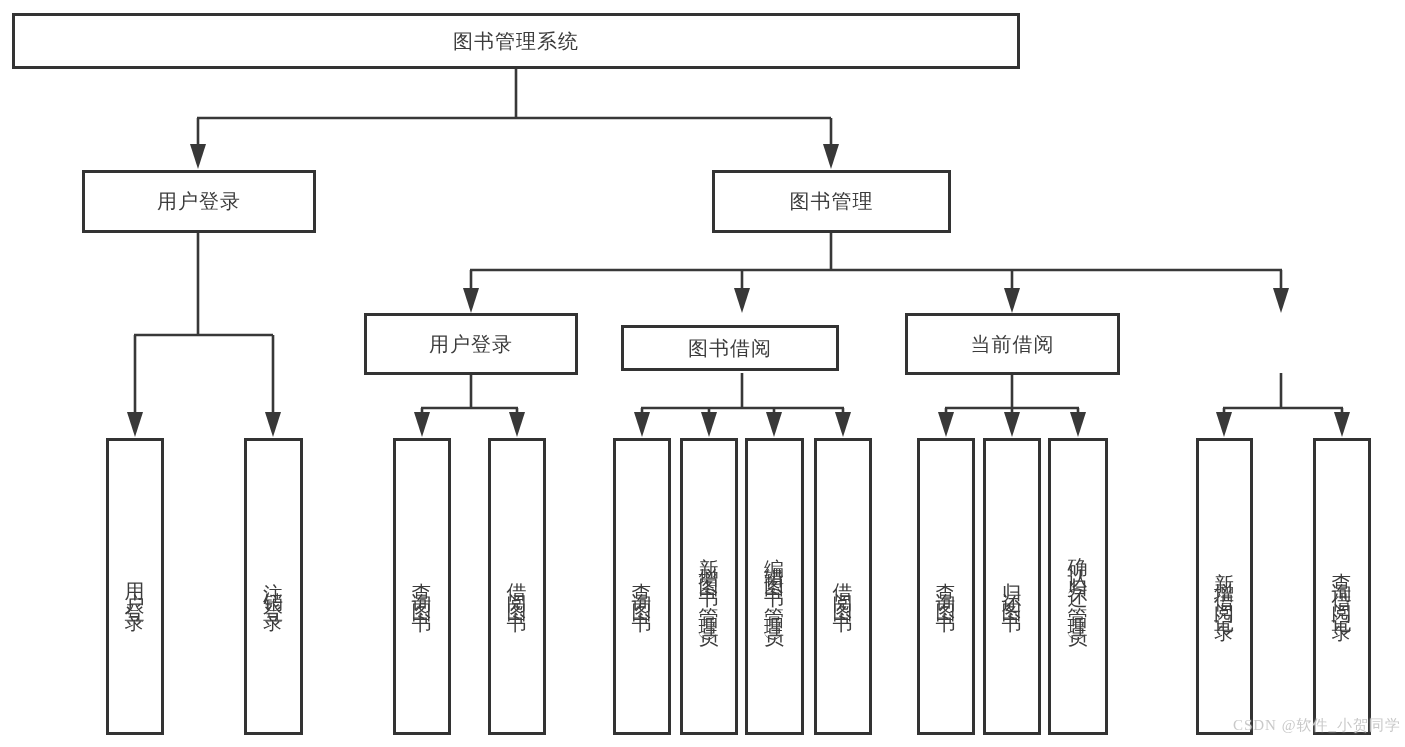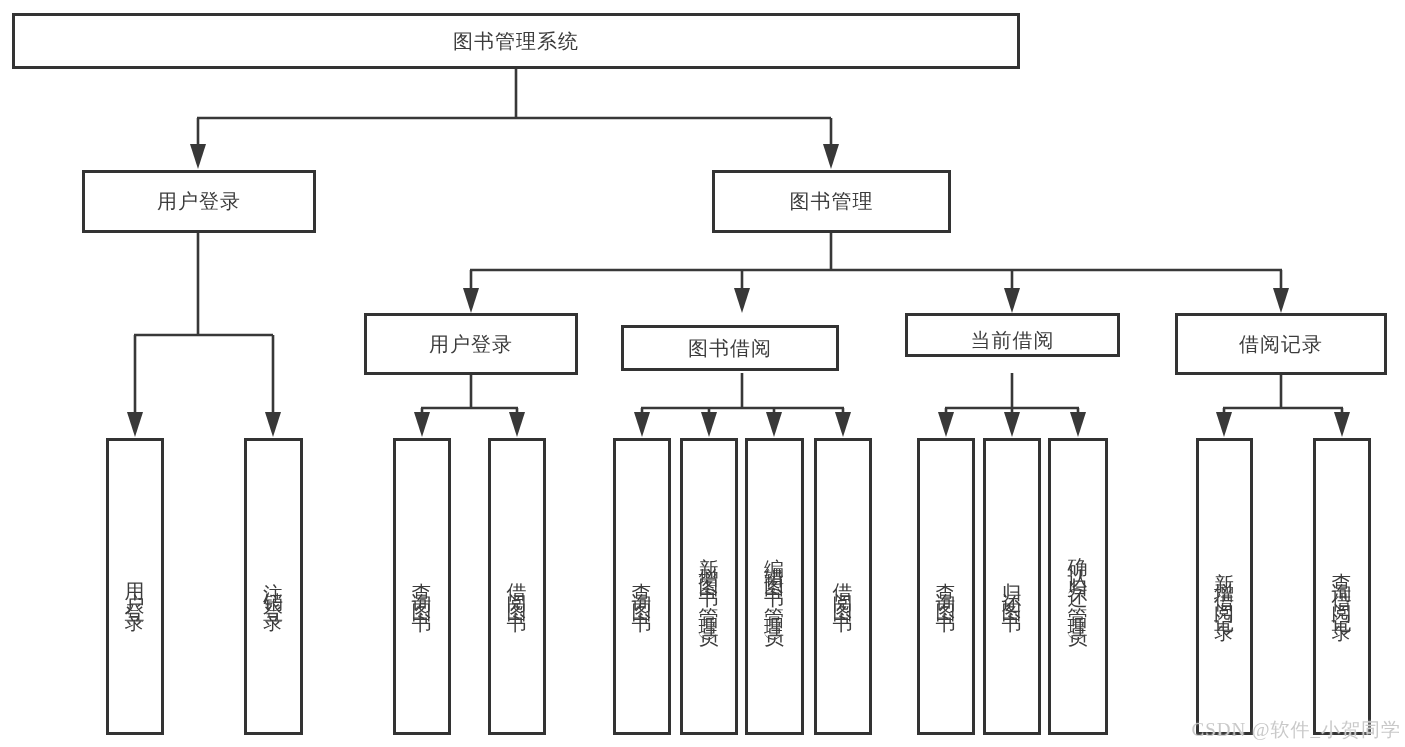--- a/index.html
+++ b/index.html
@@ -38,22 +38,22 @@
   .vbox span {
     writing-mode: vertical-rl;
     text-orientation: mixed;
     line-height: 1;
     letter-spacing: 10px;
     font-size: 20px;
   }
   .watermark {
     position: absolute;
     right: 4px;
-    bottom: 4px;
-    font-size: 19px;
+    bottom: 12px;
+    font-size: 15px;
     color: #c9c9c9;
     letter-spacing: 1px;
     text-shadow: 0 0 2px #ffffff;
     white-space: nowrap;
   }
 </style>
 </head>
 <body>
 
 <div class="canvas">
@@ -138,25 +138,22 @@
   <div class="box" style="left:712px; top:170px; width:239px; height:63px;text-align:right;">
     <span>图书管理</span>
   </div>
 
   <div class="box" style="left:364px; top:313px; width:214px; height:62px;">
     <span>用户登录</span>
   </div>
   <div class="box" style="left:621px; top:313px; width:218px; height:46px;margin-top:12px;">
     <span>图书借阅</span>
   </div>
-  <div class="box" style="left:905px; top:313px; width:215px; height:44px;align-items:flex-end;">
+  <div class="box" style="left:905px; top:313px; width:215px; height:62px;">
     <span>当前借阅</span>
-  </div>
-  <div class="box" style="left:1175px; top:313px; width:212px; height:62px;">
-    <span>借阅记录</span>
   </div>
 
   <div class="box vbox" style="left:106px; top:438px; width:58px; height:297px;">
     <span>用户登录</span>
   </div>
   <div class="box vbox" style="left:244px; top:438px; width:59px; height:297px;">
     <span>注销登录</span>
   </div>
 
   <div class="box vbox" style="left:393px; top:438px; width:58px; height:297px;">

